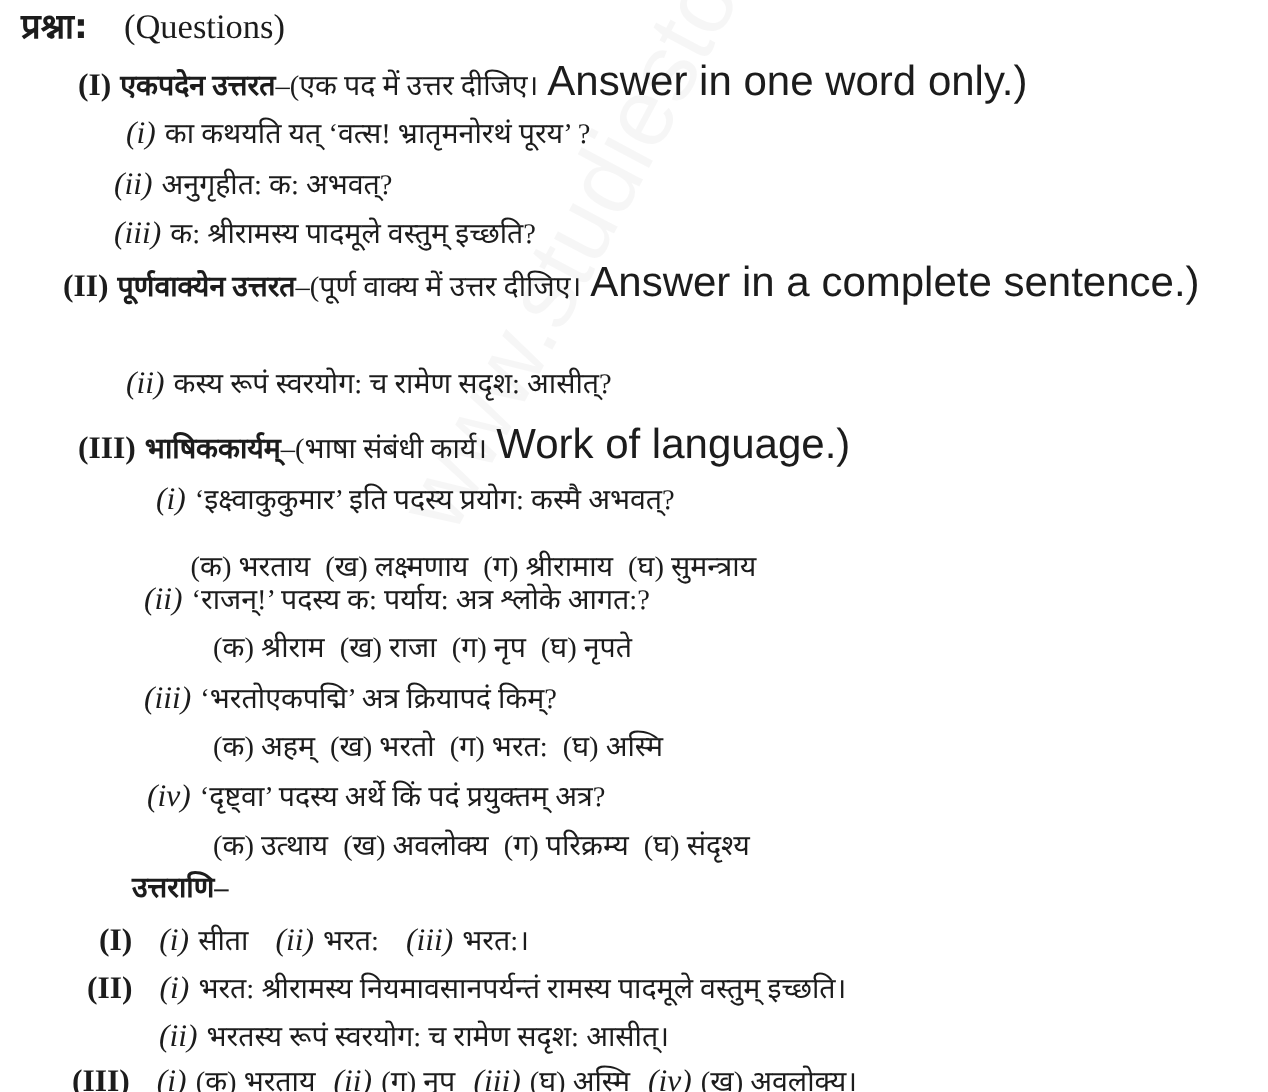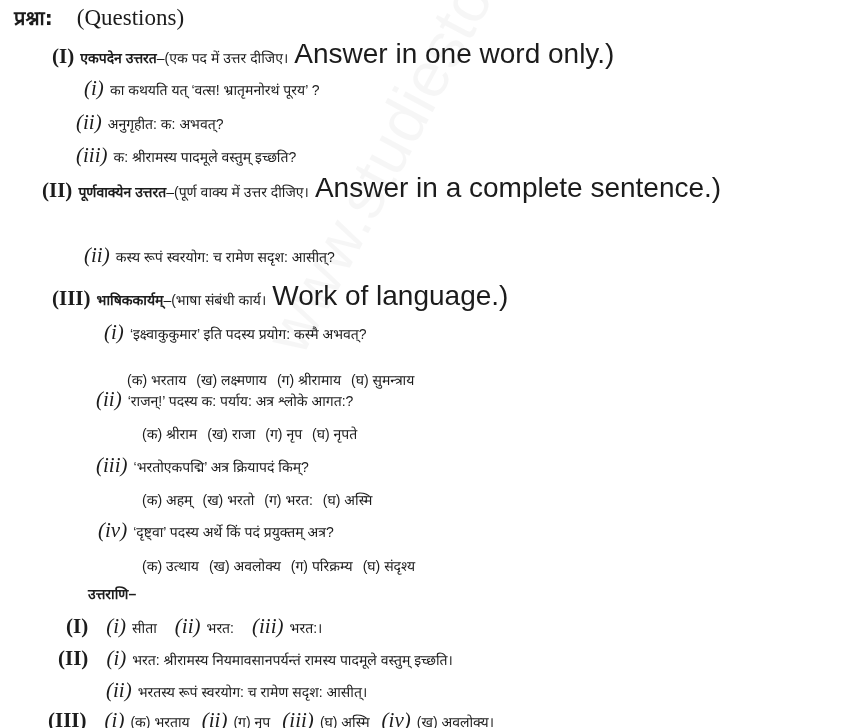--- a/index.html
+++ b/index.html
@@ -5,28 +5,28 @@
     html, body { margin: 0; padding: 0; }
     body {
       width: 845px; height: 728px; overflow: hidden;
       background: #ffffff; color: #1c1c1c;
       font-family: "DejaVu Serif", "Liberation Serif", serif;
       position: relative;
     }
     .page { position: absolute; left: 0; top: 0; width: 845px; height: 728px; }
     .line { position: absolute; white-space: nowrap; font-size: 19px; line-height: 24px; }
     .b { font-weight: bold; }
-    .hin { font-family: Liberation Sans, sans-serif; font-size: 14px; }
+    .hin { font-family: Liberation Serif, serif; font-size: 19px; }
     .eng { font-family: Liberation Sans, sans-serif; font-size: 28px; }
     .roman { font-family: "Liberation Serif", serif; font-style: italic; font-size: 21px; }
     .sec { font-family: "Liberation Serif", serif; font-weight: bold; font-size: 21px; }
     .gap { display: inline-block; width: 6px; }
     .gap2 { display: inline-block; width: 12px; }
     .title-eng { font-family: "Liberation Serif", serif; font-weight: normal; font-size: 23px; }
-    .title-hin { font-family: "DejaVu Sans", sans-serif; font-weight: bold; font-size: 20px; }
+    .title-hin { font-family: "DejaVu Sans", sans-serif; font-weight: bold; font-size: 23px; }
     .watermark {
       position: absolute; left: 230px; top: 20px;
       font-family: "Liberation Sans", sans-serif; font-size: 64px; color: rgba(0,0,0,0.035);
       transform: rotate(-62deg); transform-origin: left top; white-space: nowrap;
       top: 330px; left: 250px; pointer-events: none;
     }
     .opt { display: inline-block; margin-right: 10px; }
   </style>
 </head>
 <body>

